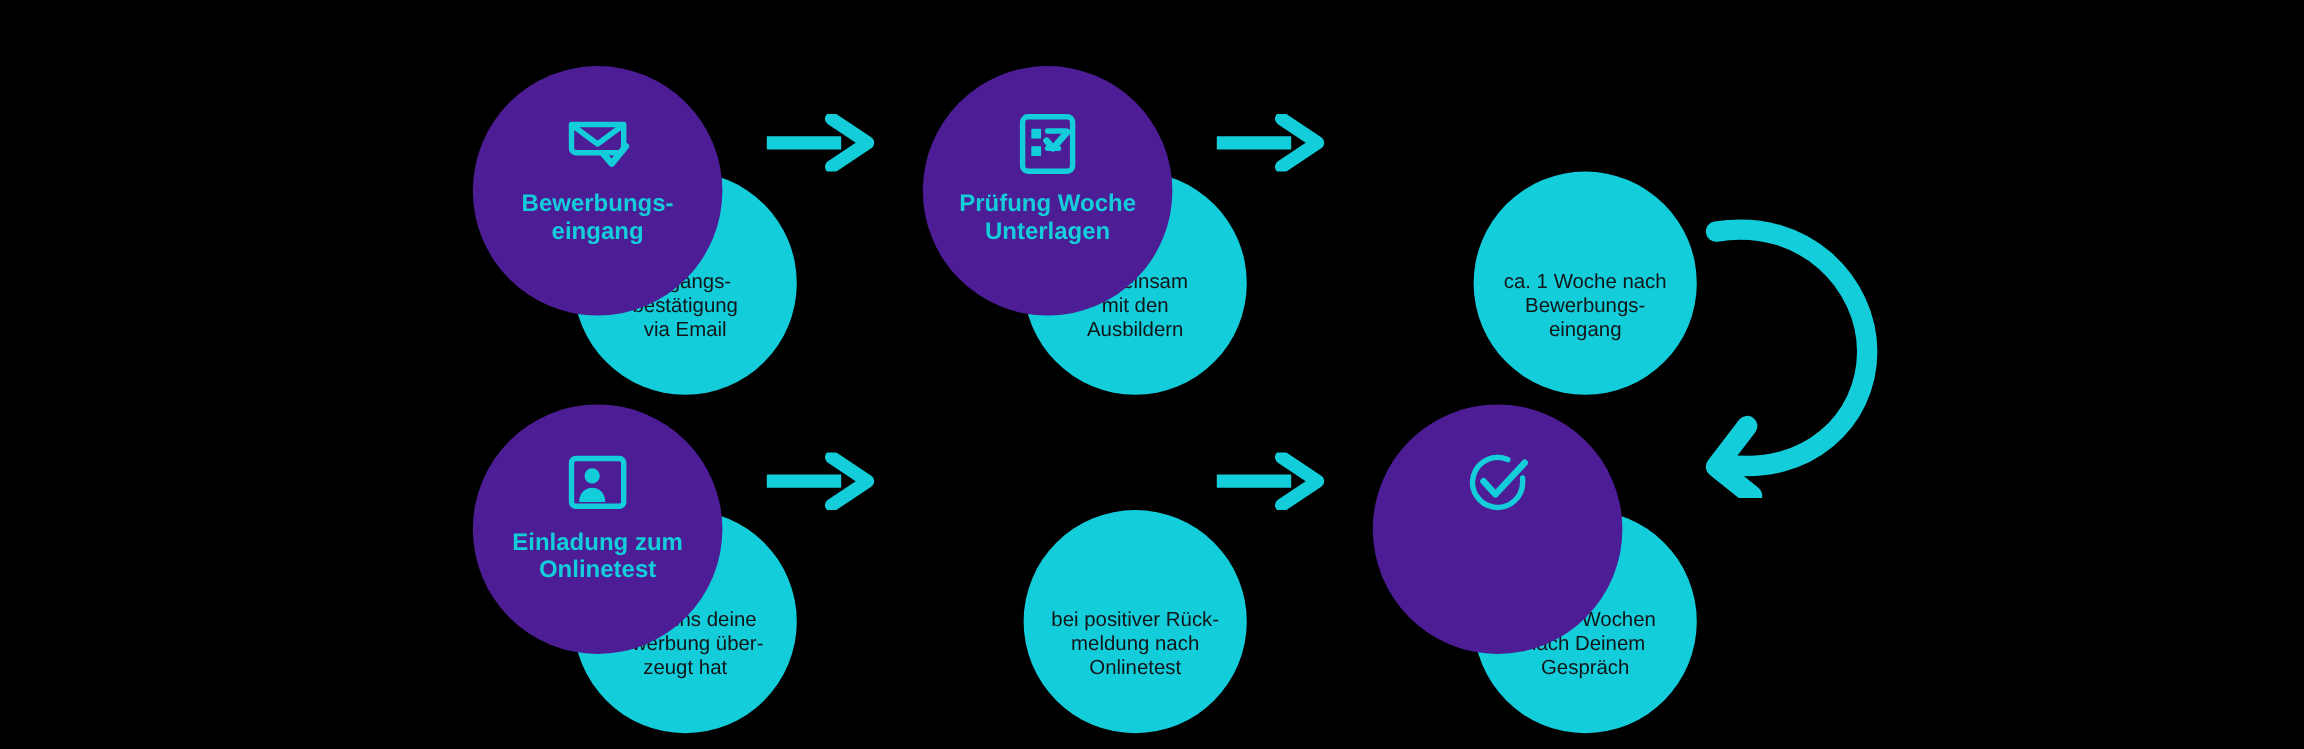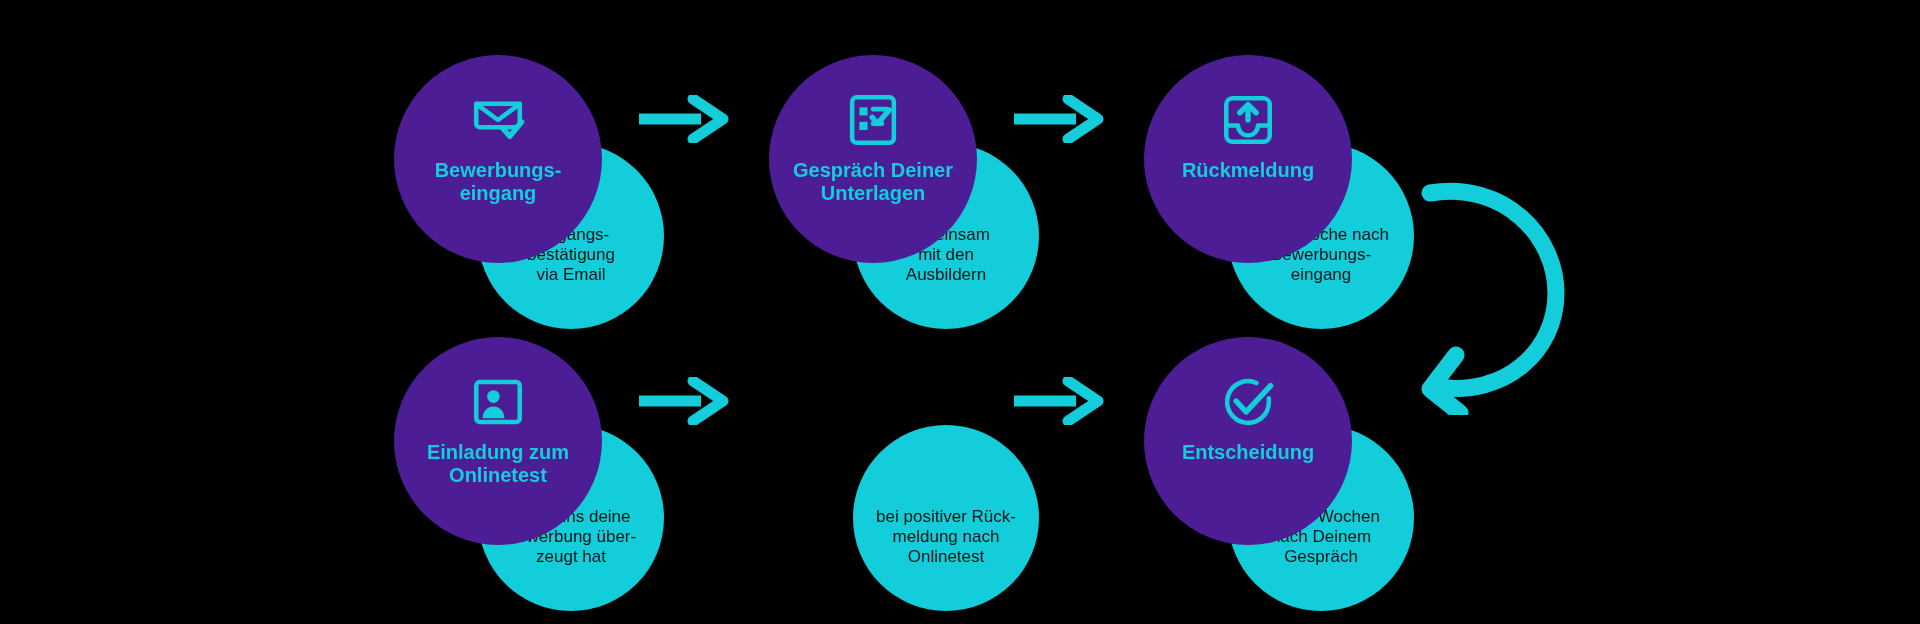--- a/index.html
+++ b/index.html
@@ -145,51 +145,40 @@
       <span class="disc-icon">
         <svg viewBox="0 0 64 64" width="58" height="58" fill="none" stroke="#14cddb" stroke-width="5" stroke-linecap="round" stroke-linejoin="round">
           <rect x="9" y="7" width="46" height="50" rx="5"></rect>
           <rect x="17" y="18" width="9" height="9" fill="#14cddb" stroke="none"></rect>
           <rect x="17" y="34" width="9" height="9" fill="#14cddb" stroke="none"></rect>
           <path d="M32 20h16" stroke-width="5"></path>
           <path d="M32 36h10" stroke-width="5"></path>
           <path d="M31 29l6 7 13-15" stroke-width="6"></path>
         </svg>
       </span>
-      <div class="disc-title">Gespräch Deiner
+      <div class="disc-title">Prüfung Woche
 Unterlagen</div>
     </div>
   </div>
 
   <div class="arrow" style="left:1012px; top:95px;">
     <span>
       <svg width="92" height="48" viewBox="0 0 92 48">
         <path d="M2 24h62" stroke="#14cddb" stroke-width="11" stroke-linecap="butt"></path>
         <path d="M56 4l30 20-30 20" stroke="#14cddb" stroke-width="11" fill="none" stroke-linecap="round" stroke-linejoin="round"></path>
       </svg>
     </span>
   </div>
 
   <div class="step" style="left:1140px; top:55px;">
     <div class="bubble">
       <div class="bubble-text">ca. 1 Woche nach
 Bewerbungs-
 eingang</div>
     </div>
-    <div class="disc">
-      <span class="disc-icon">
-        <svg viewBox="0 0 64 64" width="58" height="58" fill="none" stroke="#14cddb" stroke-width="5" stroke-linecap="round" stroke-linejoin="round">
-          <rect x="8" y="8" width="48" height="48" rx="7"></rect>
-          <path d="M8 38h13a11 11 0 0 0 22 0h13" stroke-width="5"></path>
-          <path d="M32 32V16" stroke-width="6"></path>
-          <path d="M23 24l9-9 9 9" stroke-width="6"></path>
-        </svg>
-      </span>
-      <div class="disc-title">Rückmeldung</div>
-    </div>
   </div>
 
   <div class="loop" style="left:1410px; top:175px;">
     <span>
       <svg width="160" height="240" viewBox="0 0 160 240" fill="none">
         <path d="M20 18 C 95 6, 146 62, 146 118 C 146 176, 95 222, 28 212" stroke="#14cddb" stroke-width="17" stroke-linecap="round" fill="none"></path>
         <path d="M46 180 L 20 214 L 50 238" stroke="#14cddb" stroke-width="17" stroke-linecap="round" stroke-linejoin="round" fill="none"></path>
       </svg>
     </span>
   </div>
@@ -245,17 +234,16 @@
 nach Deinem
 Gespräch</div>
     </div>
     <div class="disc">
       <span class="disc-icon">
         <svg viewBox="0 0 64 64" width="58" height="58" fill="none" stroke="#14cddb" stroke-width="5" stroke-linecap="round" stroke-linejoin="round">
           <path d="M55 28v4a23 23 0 1 1-13.6-21"></path>
           <path d="M19 31l11 12 27-29" stroke-width="6" fill="none"></path>
         </svg>
       </span>
-      <div class="disc-title">Entscheidung</div>
     </div>
   </div>
 
 </div>
 
 </body></html>

